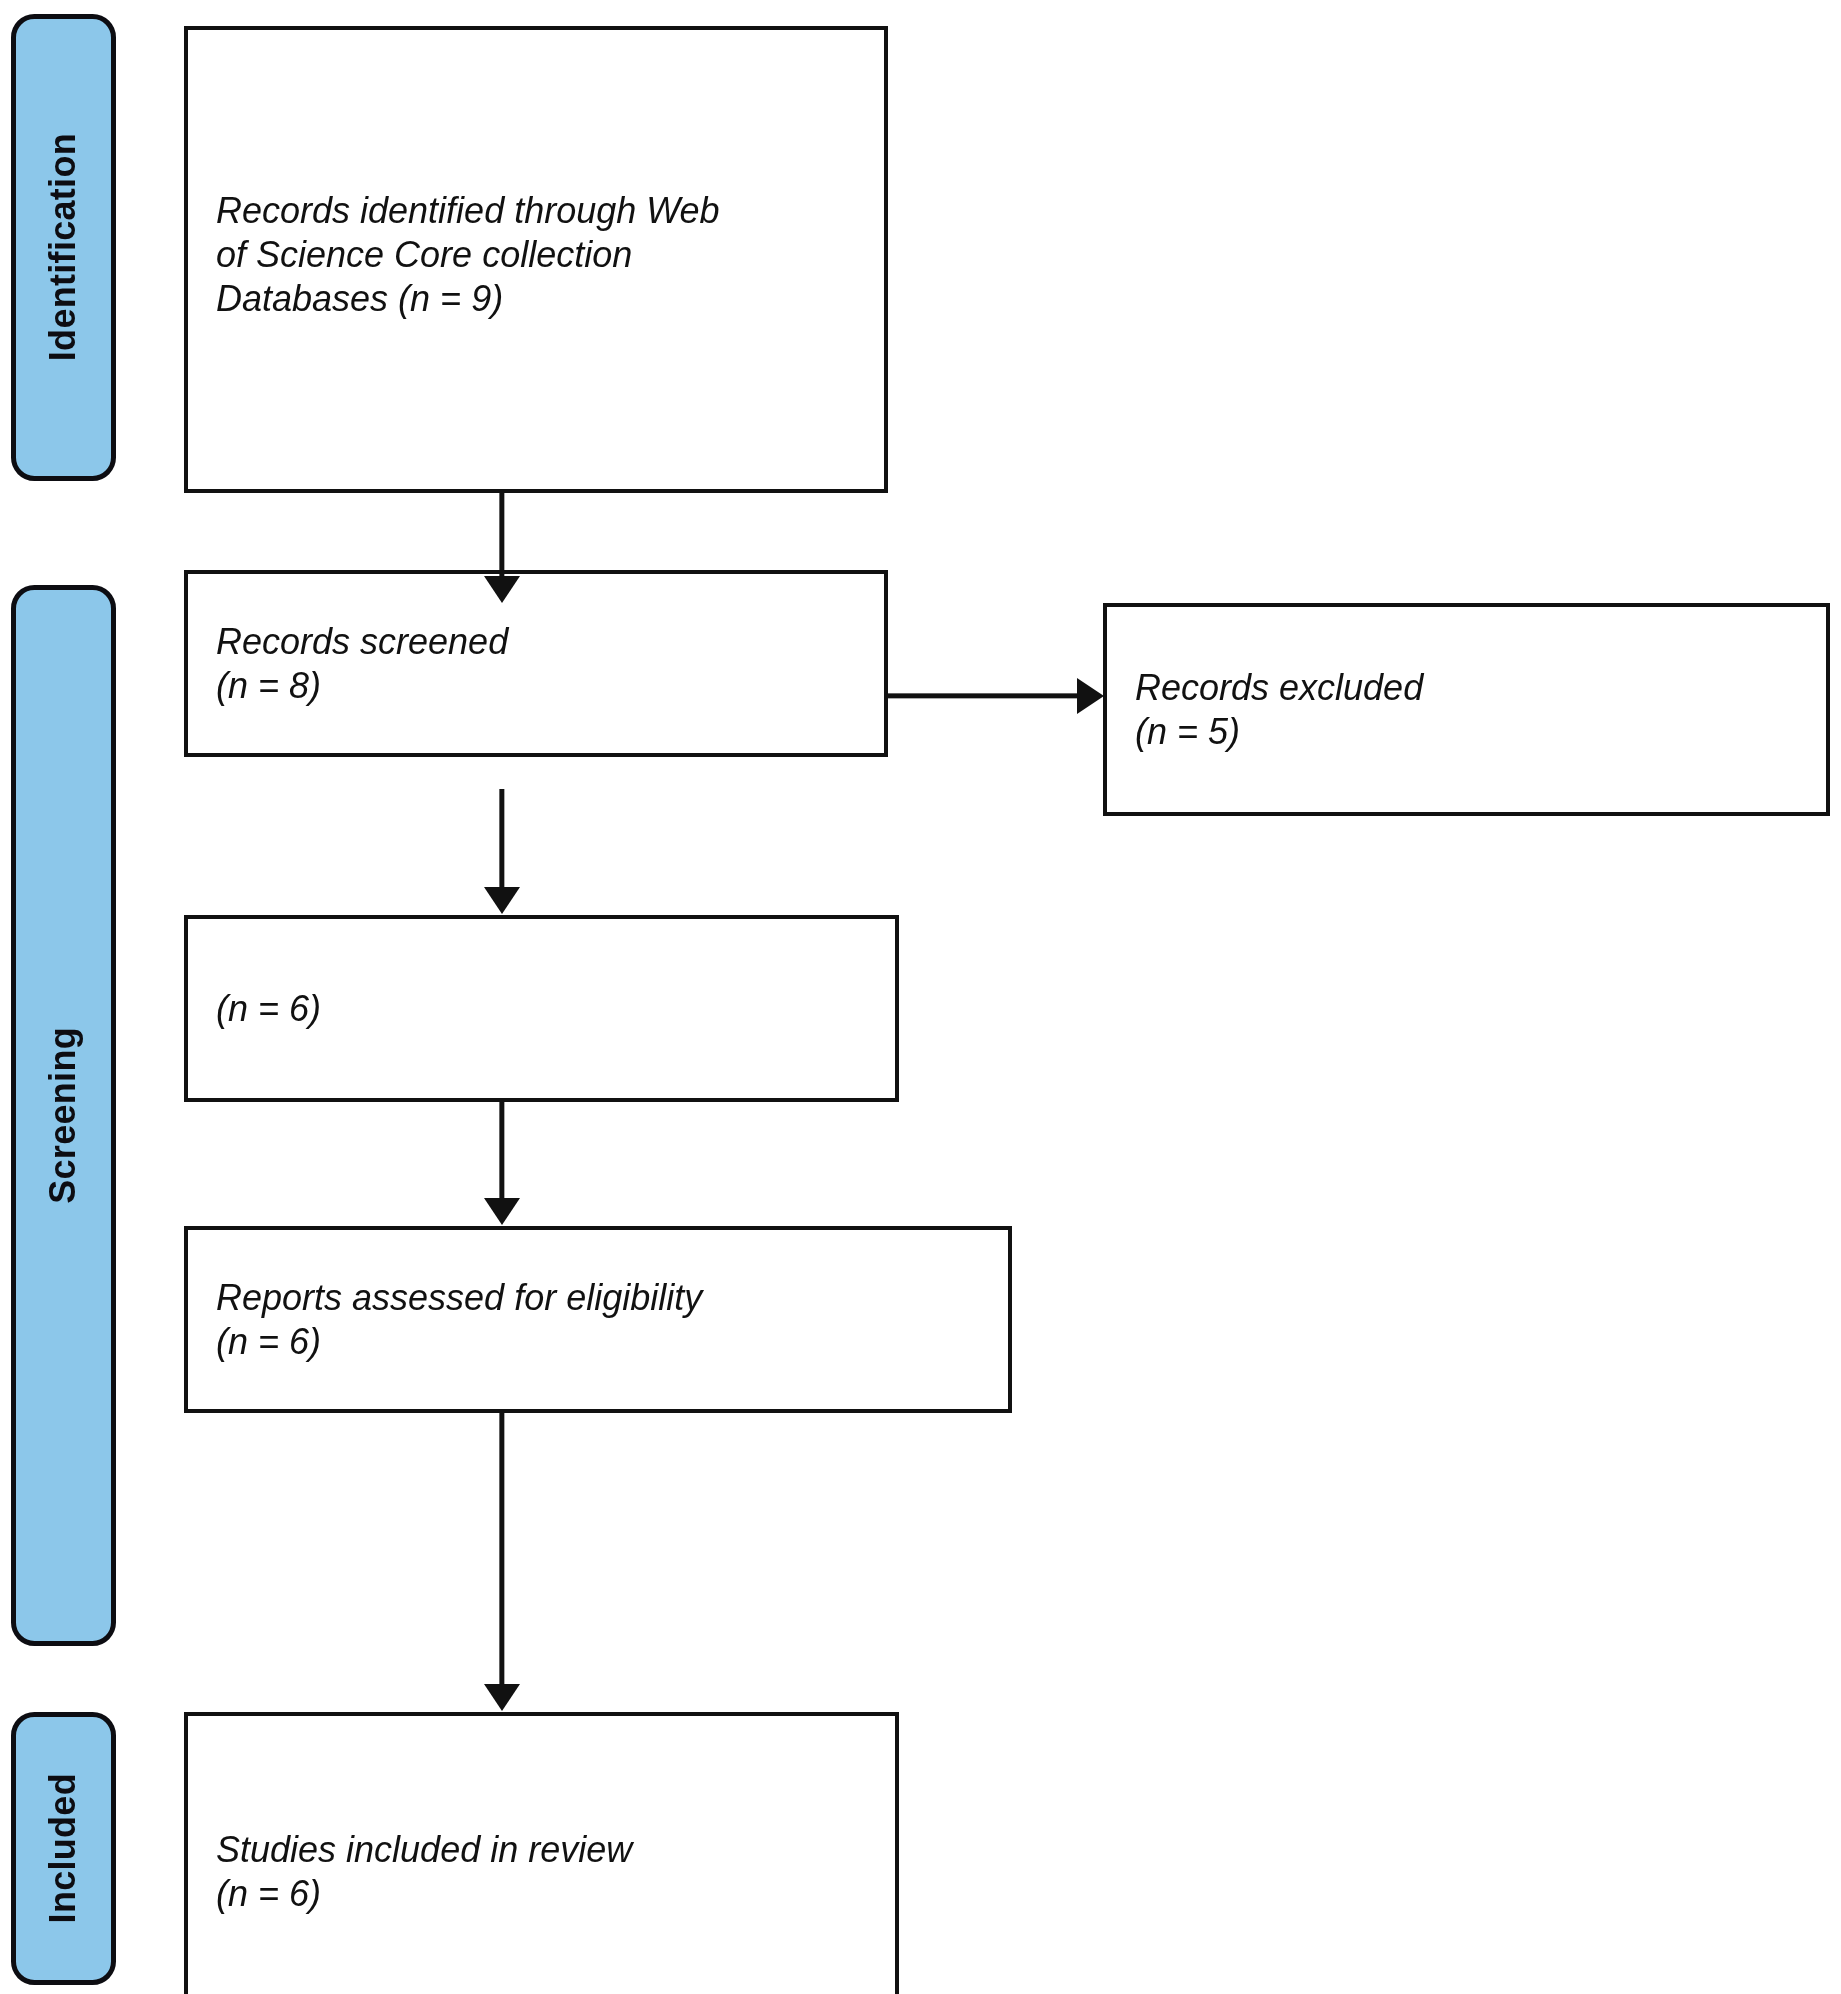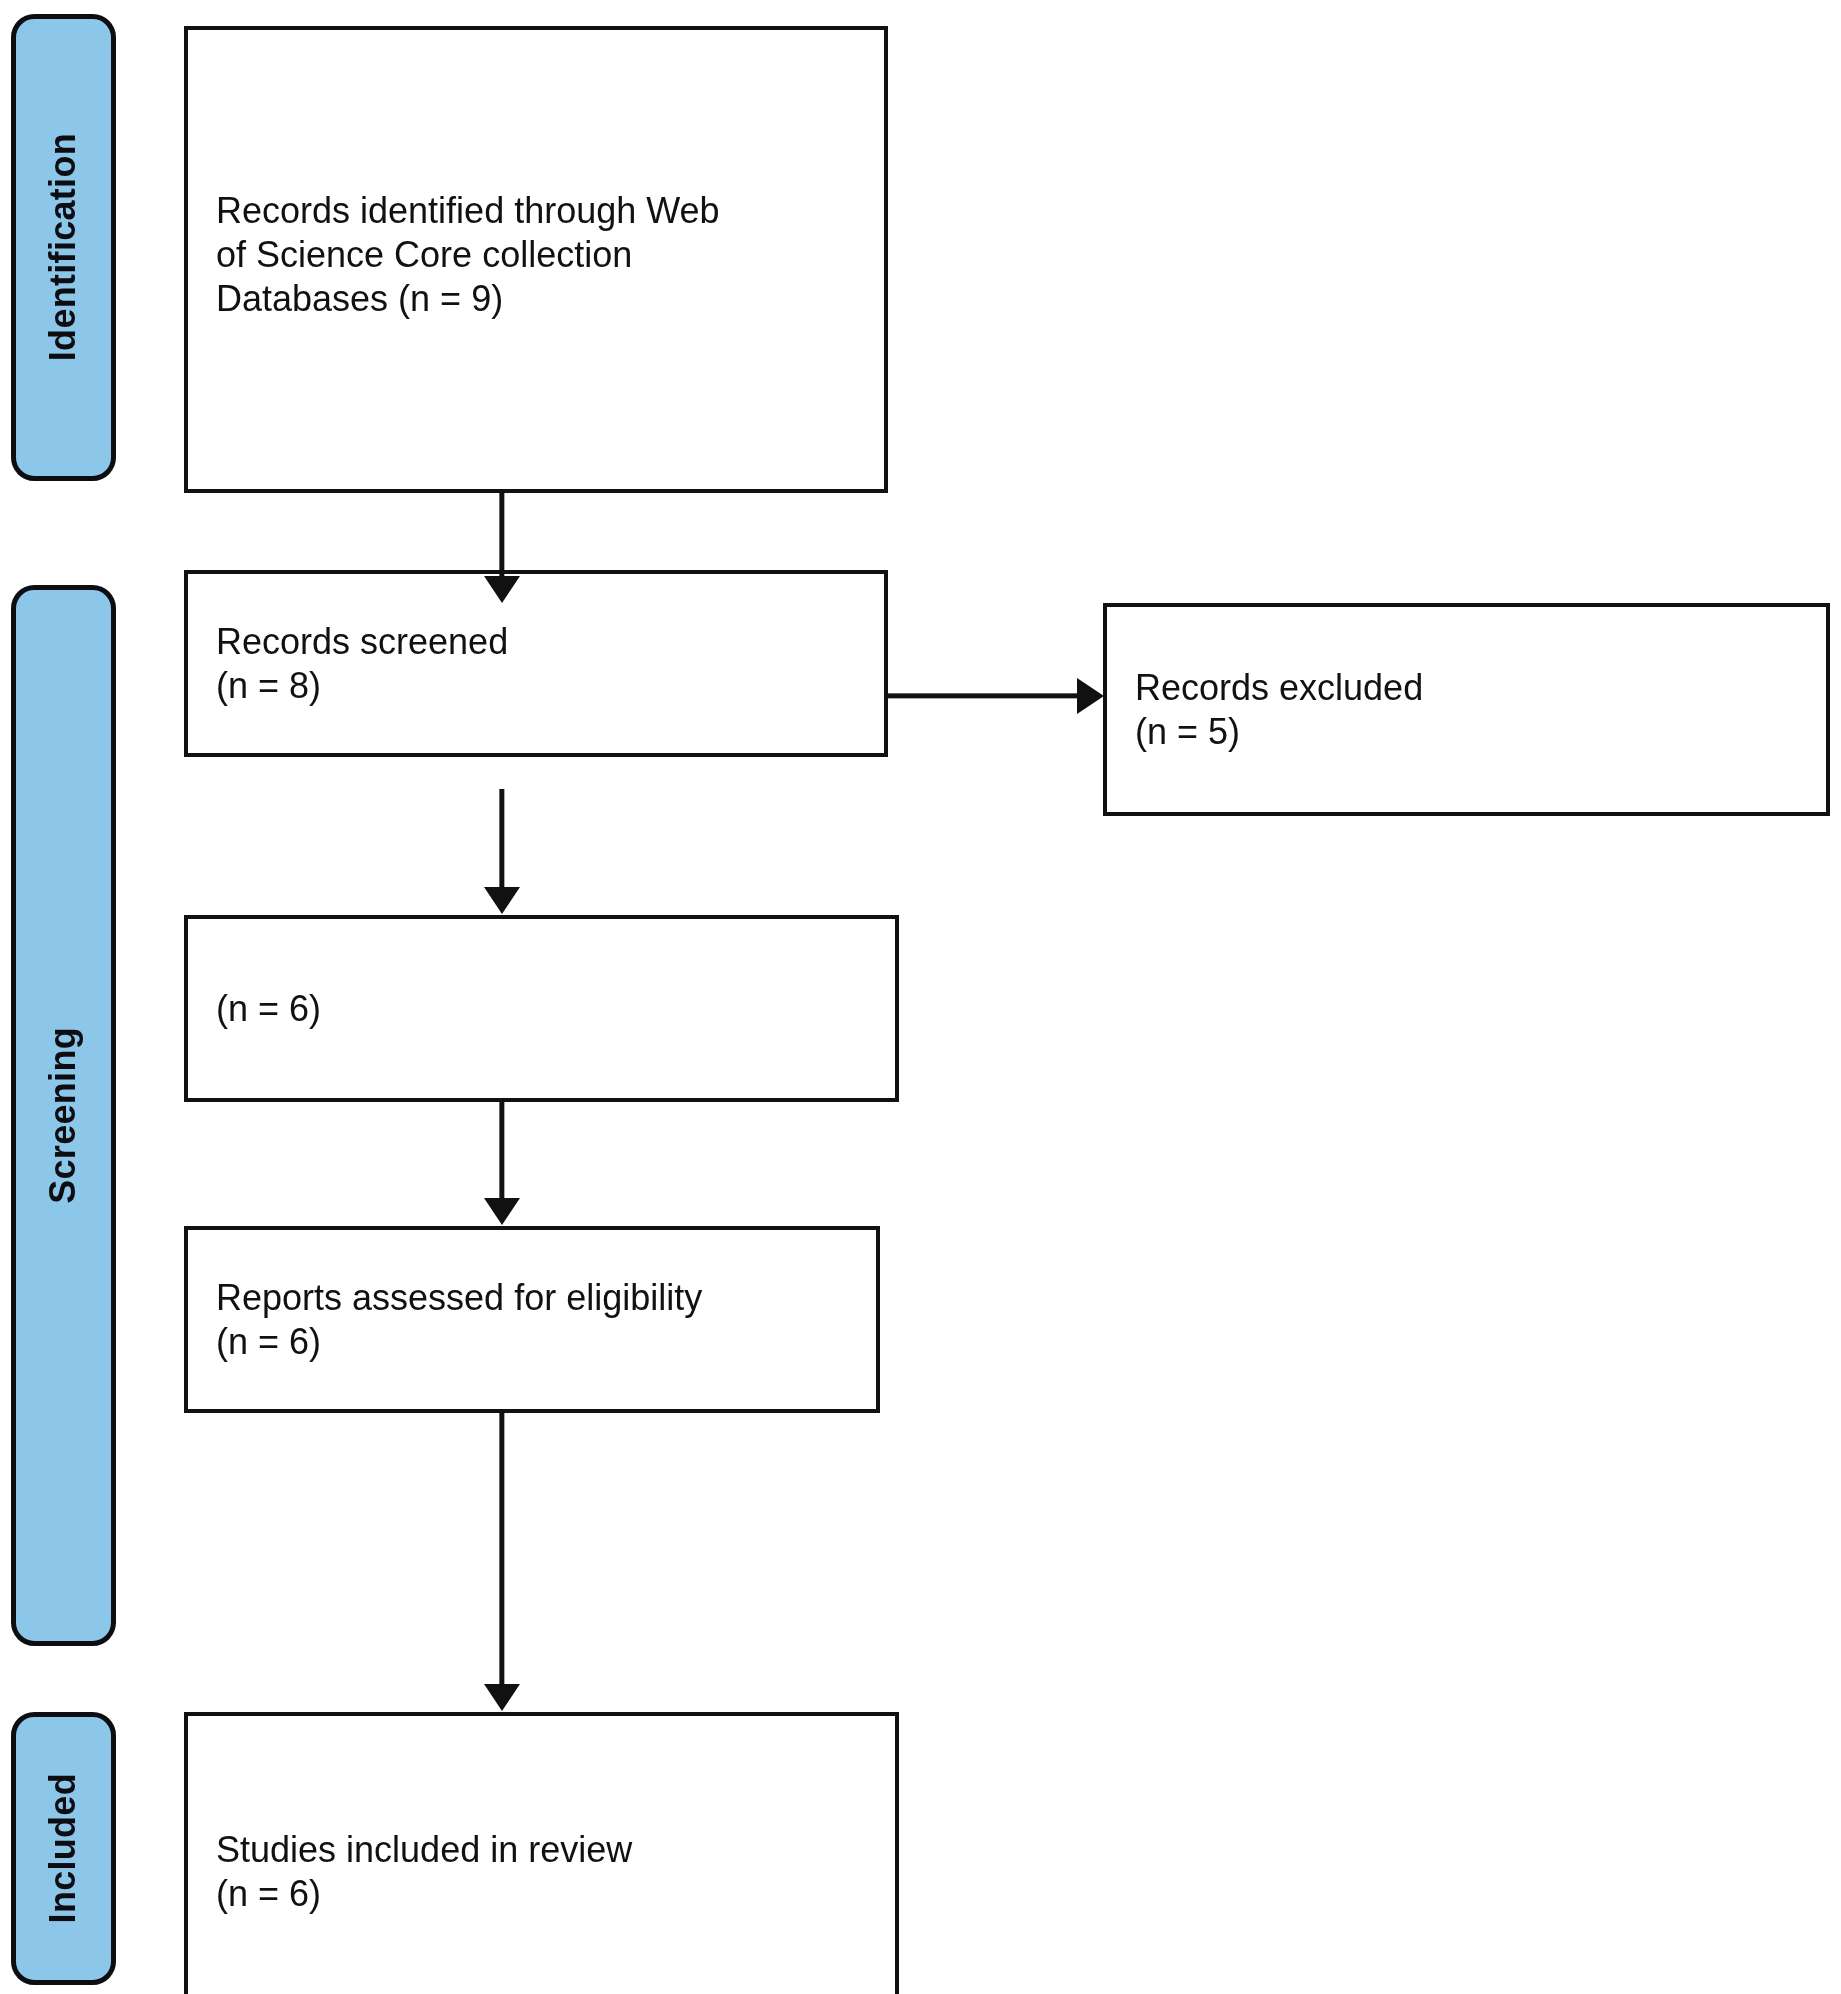--- a/index.html
+++ b/index.html
@@ -53,29 +53,30 @@
     display: flex;
     flex-direction: column;
     justify-content: center;
   }
   .node-text {
     padding: 0 28px;
     font-size: 36px;
     line-height: 1.22;
     color: #111111;
     font-family: "Liberation Sans", sans-serif;
+    font-style: italic;
   }
   .node-text .l2 { display: block; }
   .node-text .l3 { display: block; padding-right: 64px; }
 
   .n-identified { left: 184px;  top: 26px;   width: 704px; height: 467px; }
   .n-screened   { left: 184px;  top: 570px; width: 704px; height: 187px; }
   .n-excluded   { left: 1103px; top: 603px; width: 727px; height: 213px; }
   .n-sought     { left: 184px;  top: 915px; width: 715px; height: 187px; }
-  .n-assessed   { left: 184px;  top: 1226px; width: 696px; height: 187px; }
+  .n-assessed   { left: 184px;  top: 1226px; width: 828px; height: 187px; }
   .n-included   { left: 184px;  top: 1712px; width: 715px; height: 319px; }
 
   
   .n-identified .node-text { margin-top: -9.3px; }
 
   
   .arrow-v {
     position: absolute;
     width: 0;
   }

